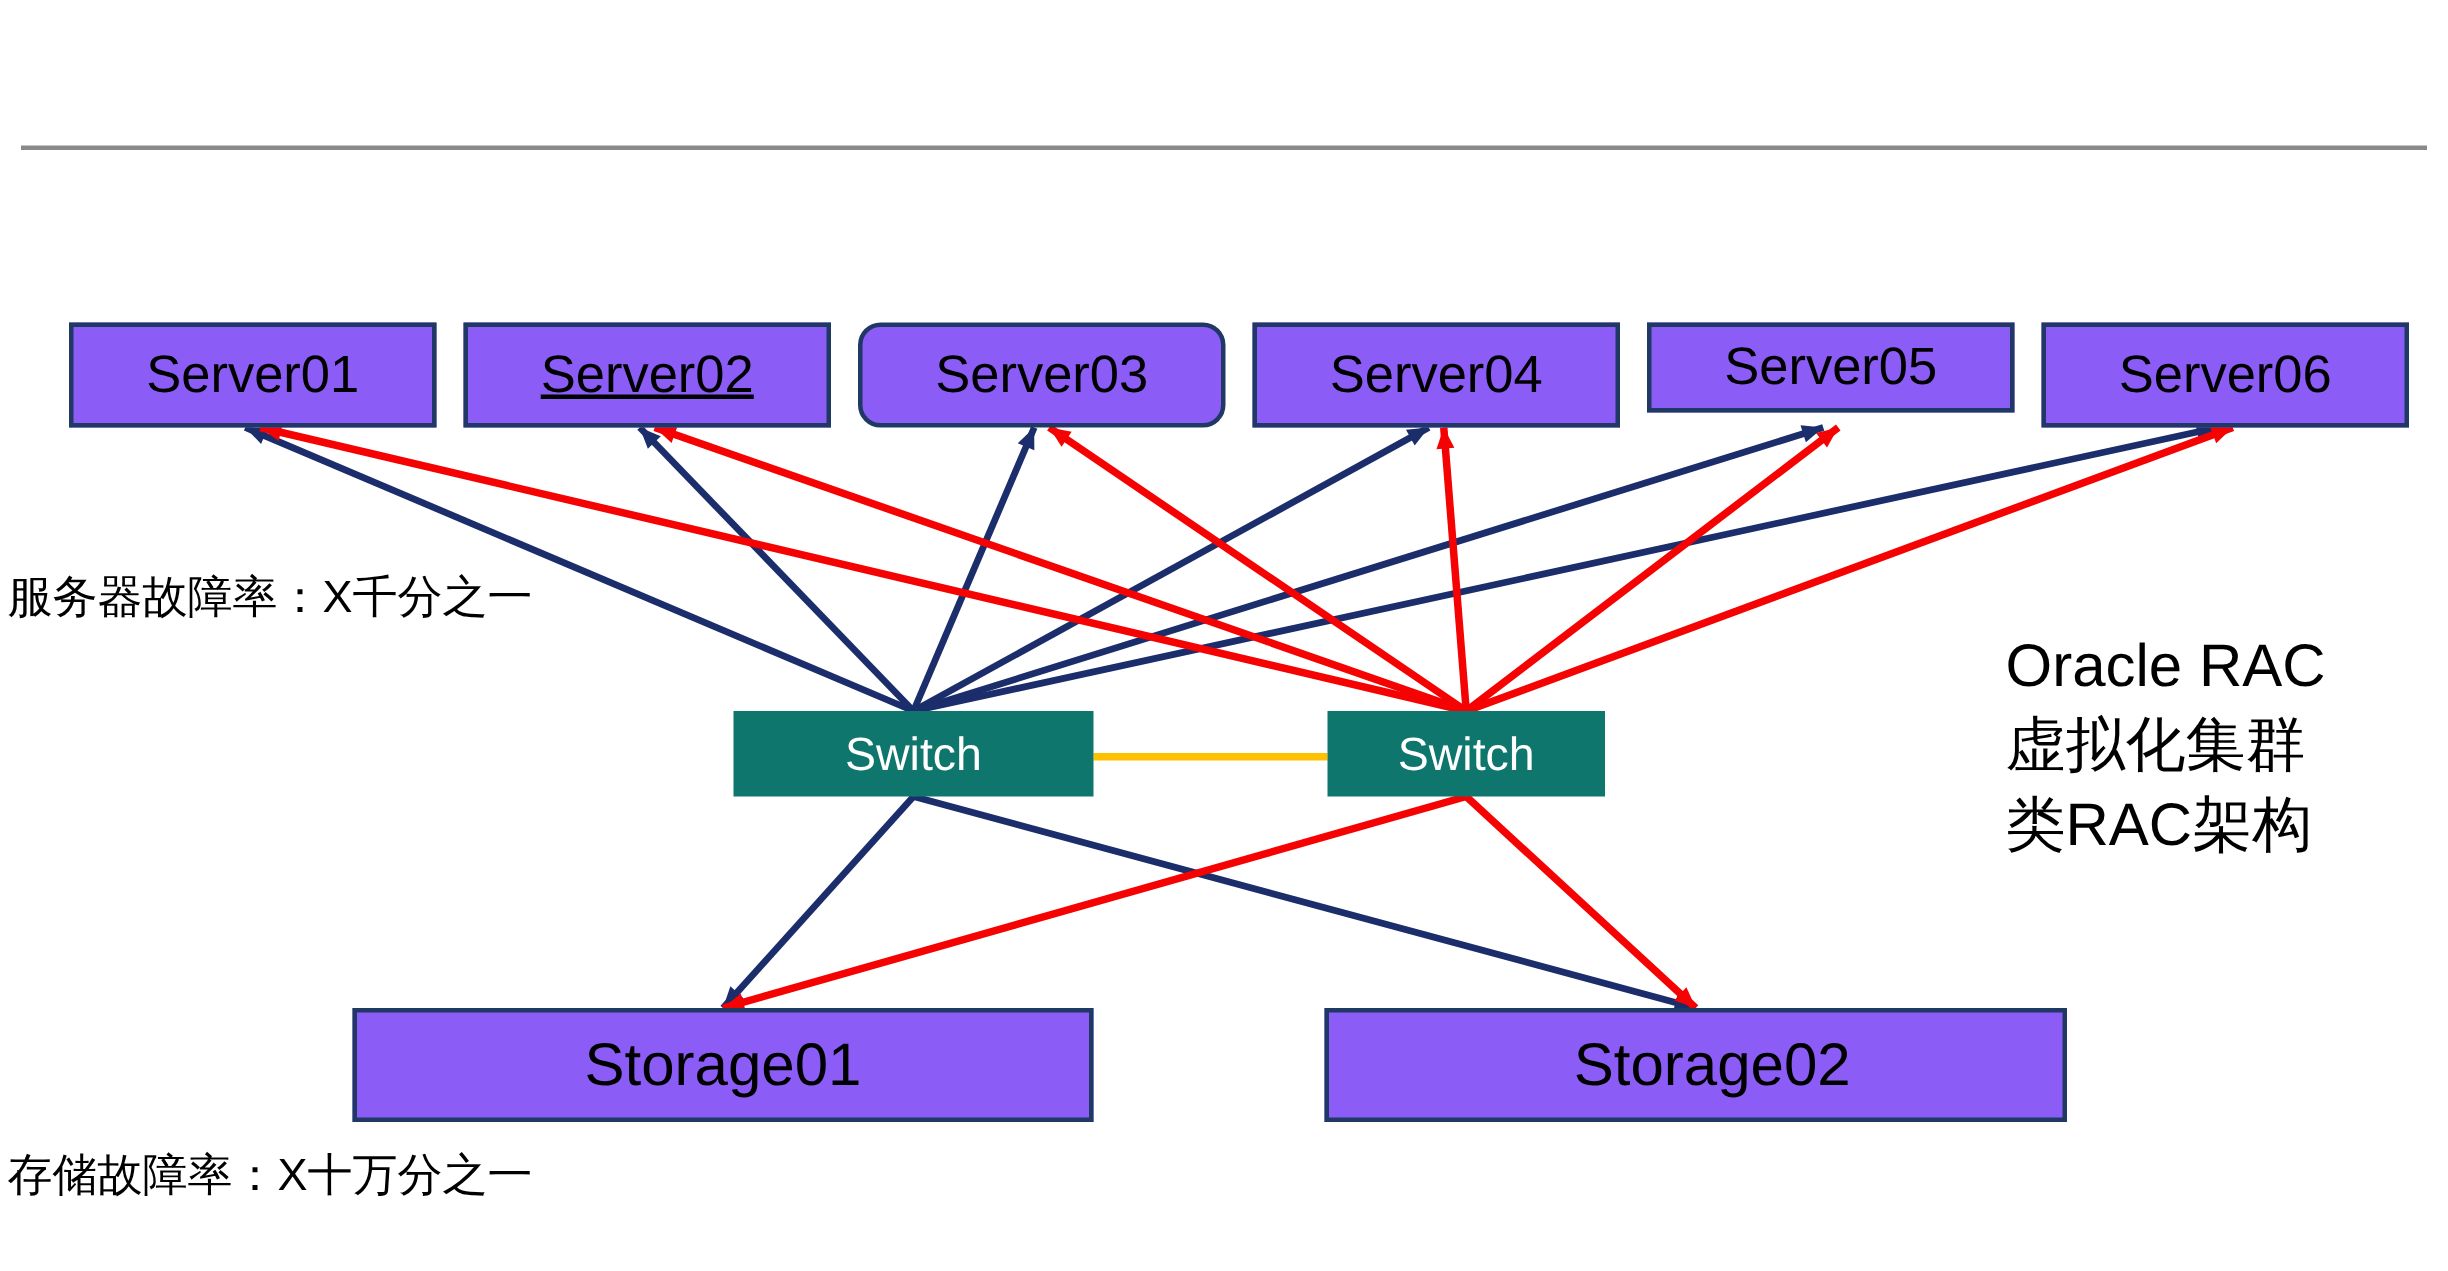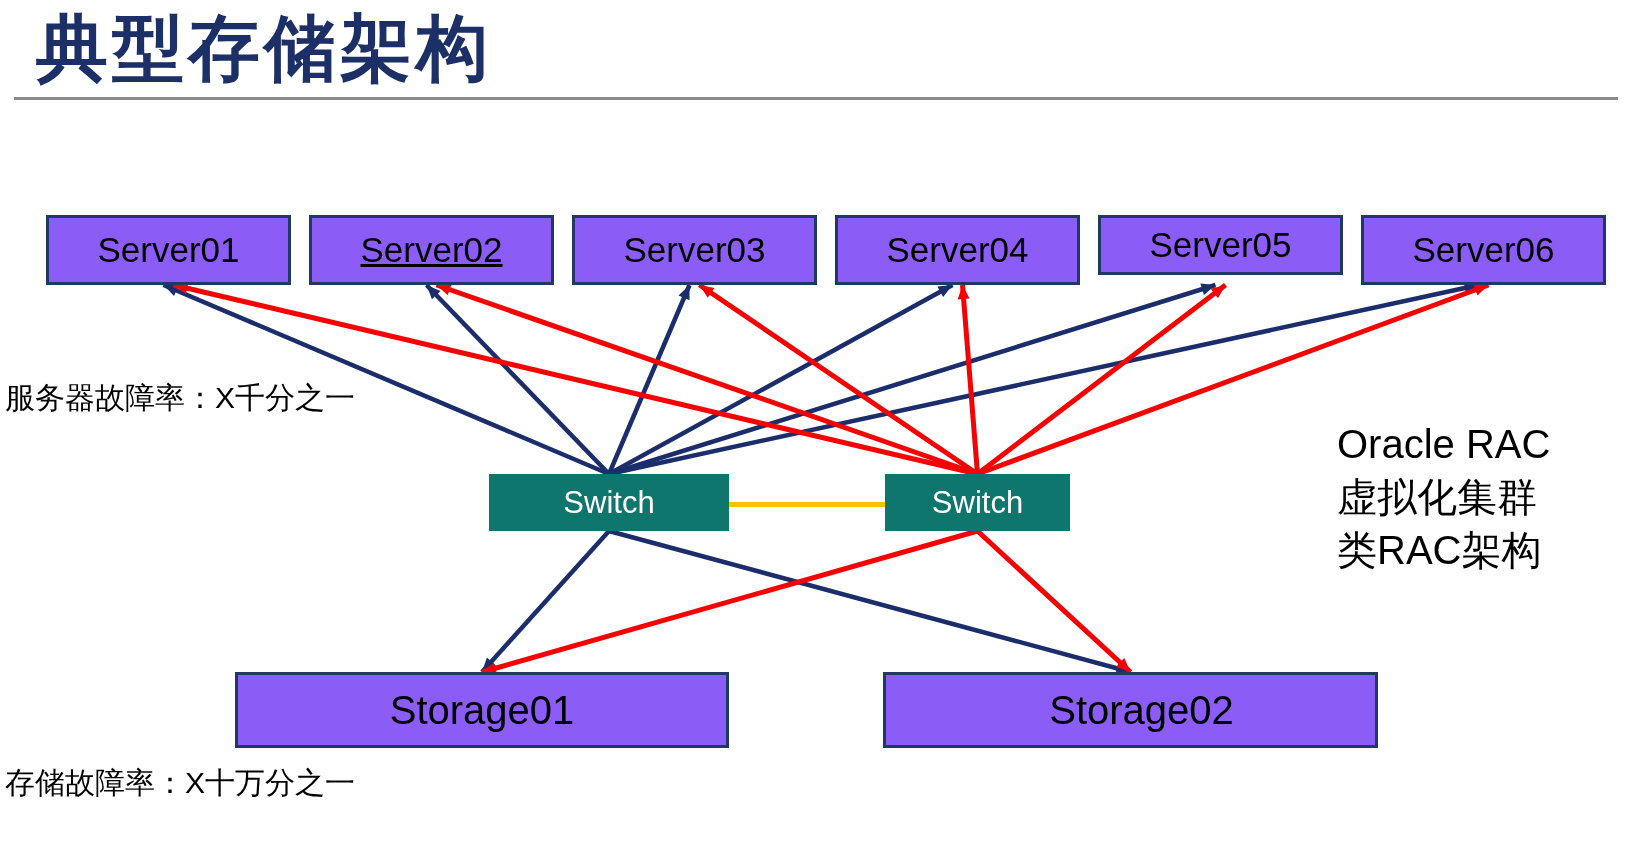--- a/index.html
+++ b/index.html
@@ -36,21 +36,20 @@
     position:absolute;left:1337px;top:418px;color:#000;
     font-size:40px;line-height:53px;white-space:nowrap;z-index:3;
   }
 
   #wires{position:absolute;left:0;top:0;z-index:1;}
 </style>
 </head>
 <body>
 
 <div class="slide">
-  <h1 class="page-title">典型存储架构</h1>
   <div class="title-divider"></div>
 
   <svg id="wires" width="1632" height="847">
       <line x1="163.5" y1="285" x2="609" y2="474" stroke="#1b2d6b" stroke-width="4.5"></line>
       <polygon points="163.5,285 178.7314440273906,284.94420716473485 174.04484586511657,295.9911885472379" fill="#1b2d6b"></polygon>
       <line x1="426.5" y1="285" x2="609" y2="474" stroke="#1b2d6b" stroke-width="4.5"></line>
       <polygon points="426.5,285 440.5410106695919,290.9033904983836 431.9085866526132,299.2389322079001" fill="#1b2d6b"></polygon>
       <line x1="689.5" y1="285" x2="609" y2="474" stroke="#1b2d6b" stroke-width="4.5"></line>
       <polygon points="689.5,285 689.5340749621848,300.2315080966053 678.4937872143098,295.52916331510295" fill="#1b2d6b"></polygon>
       <line x1="952.5" y1="285" x2="609" y2="474" stroke="#1b2d6b" stroke-width="4.5"></line>
@@ -82,21 +81,21 @@
       <line x1="729" y1="504.5" x2="885" y2="504.5" stroke="#ffc000" stroke-width="5"></line>
     </svg>
 
   <div id="nodes">
       <div class="node server gray" style="left: 46px; top: 215px; width: 245px; height: 70px;">
         <span>Server01</span>
       </div>
       <div class="node server gray" style="left: 309px; top: 215px; width: 245px; height: 70px; text-decoration: underline;">
         <span>Server02</span>
       </div>
-      <div class="node server gray" style="left: 572px; top: 215px; width: 245px; height: 70px;">
+      <div class="node server gray" style="left: 572px; top: 215px; width: 245px; height: 70px; border-radius: 15px;">
         <span>Server03</span>
       </div>
       <div class="node server gray" style="left: 835px; top: 215px; width: 245px; height: 70px;">
         <span>Server04</span>
       </div>
       <div class="node server gray" style="left: 1098px; top: 215px; width: 245px; height: 60px;">
         <span>Server05</span>
       </div>
       <div class="node server gray" style="left: 1361px; top: 215px; width: 245px; height: 70px; align-items: center;">
         <span>Server06</span>

